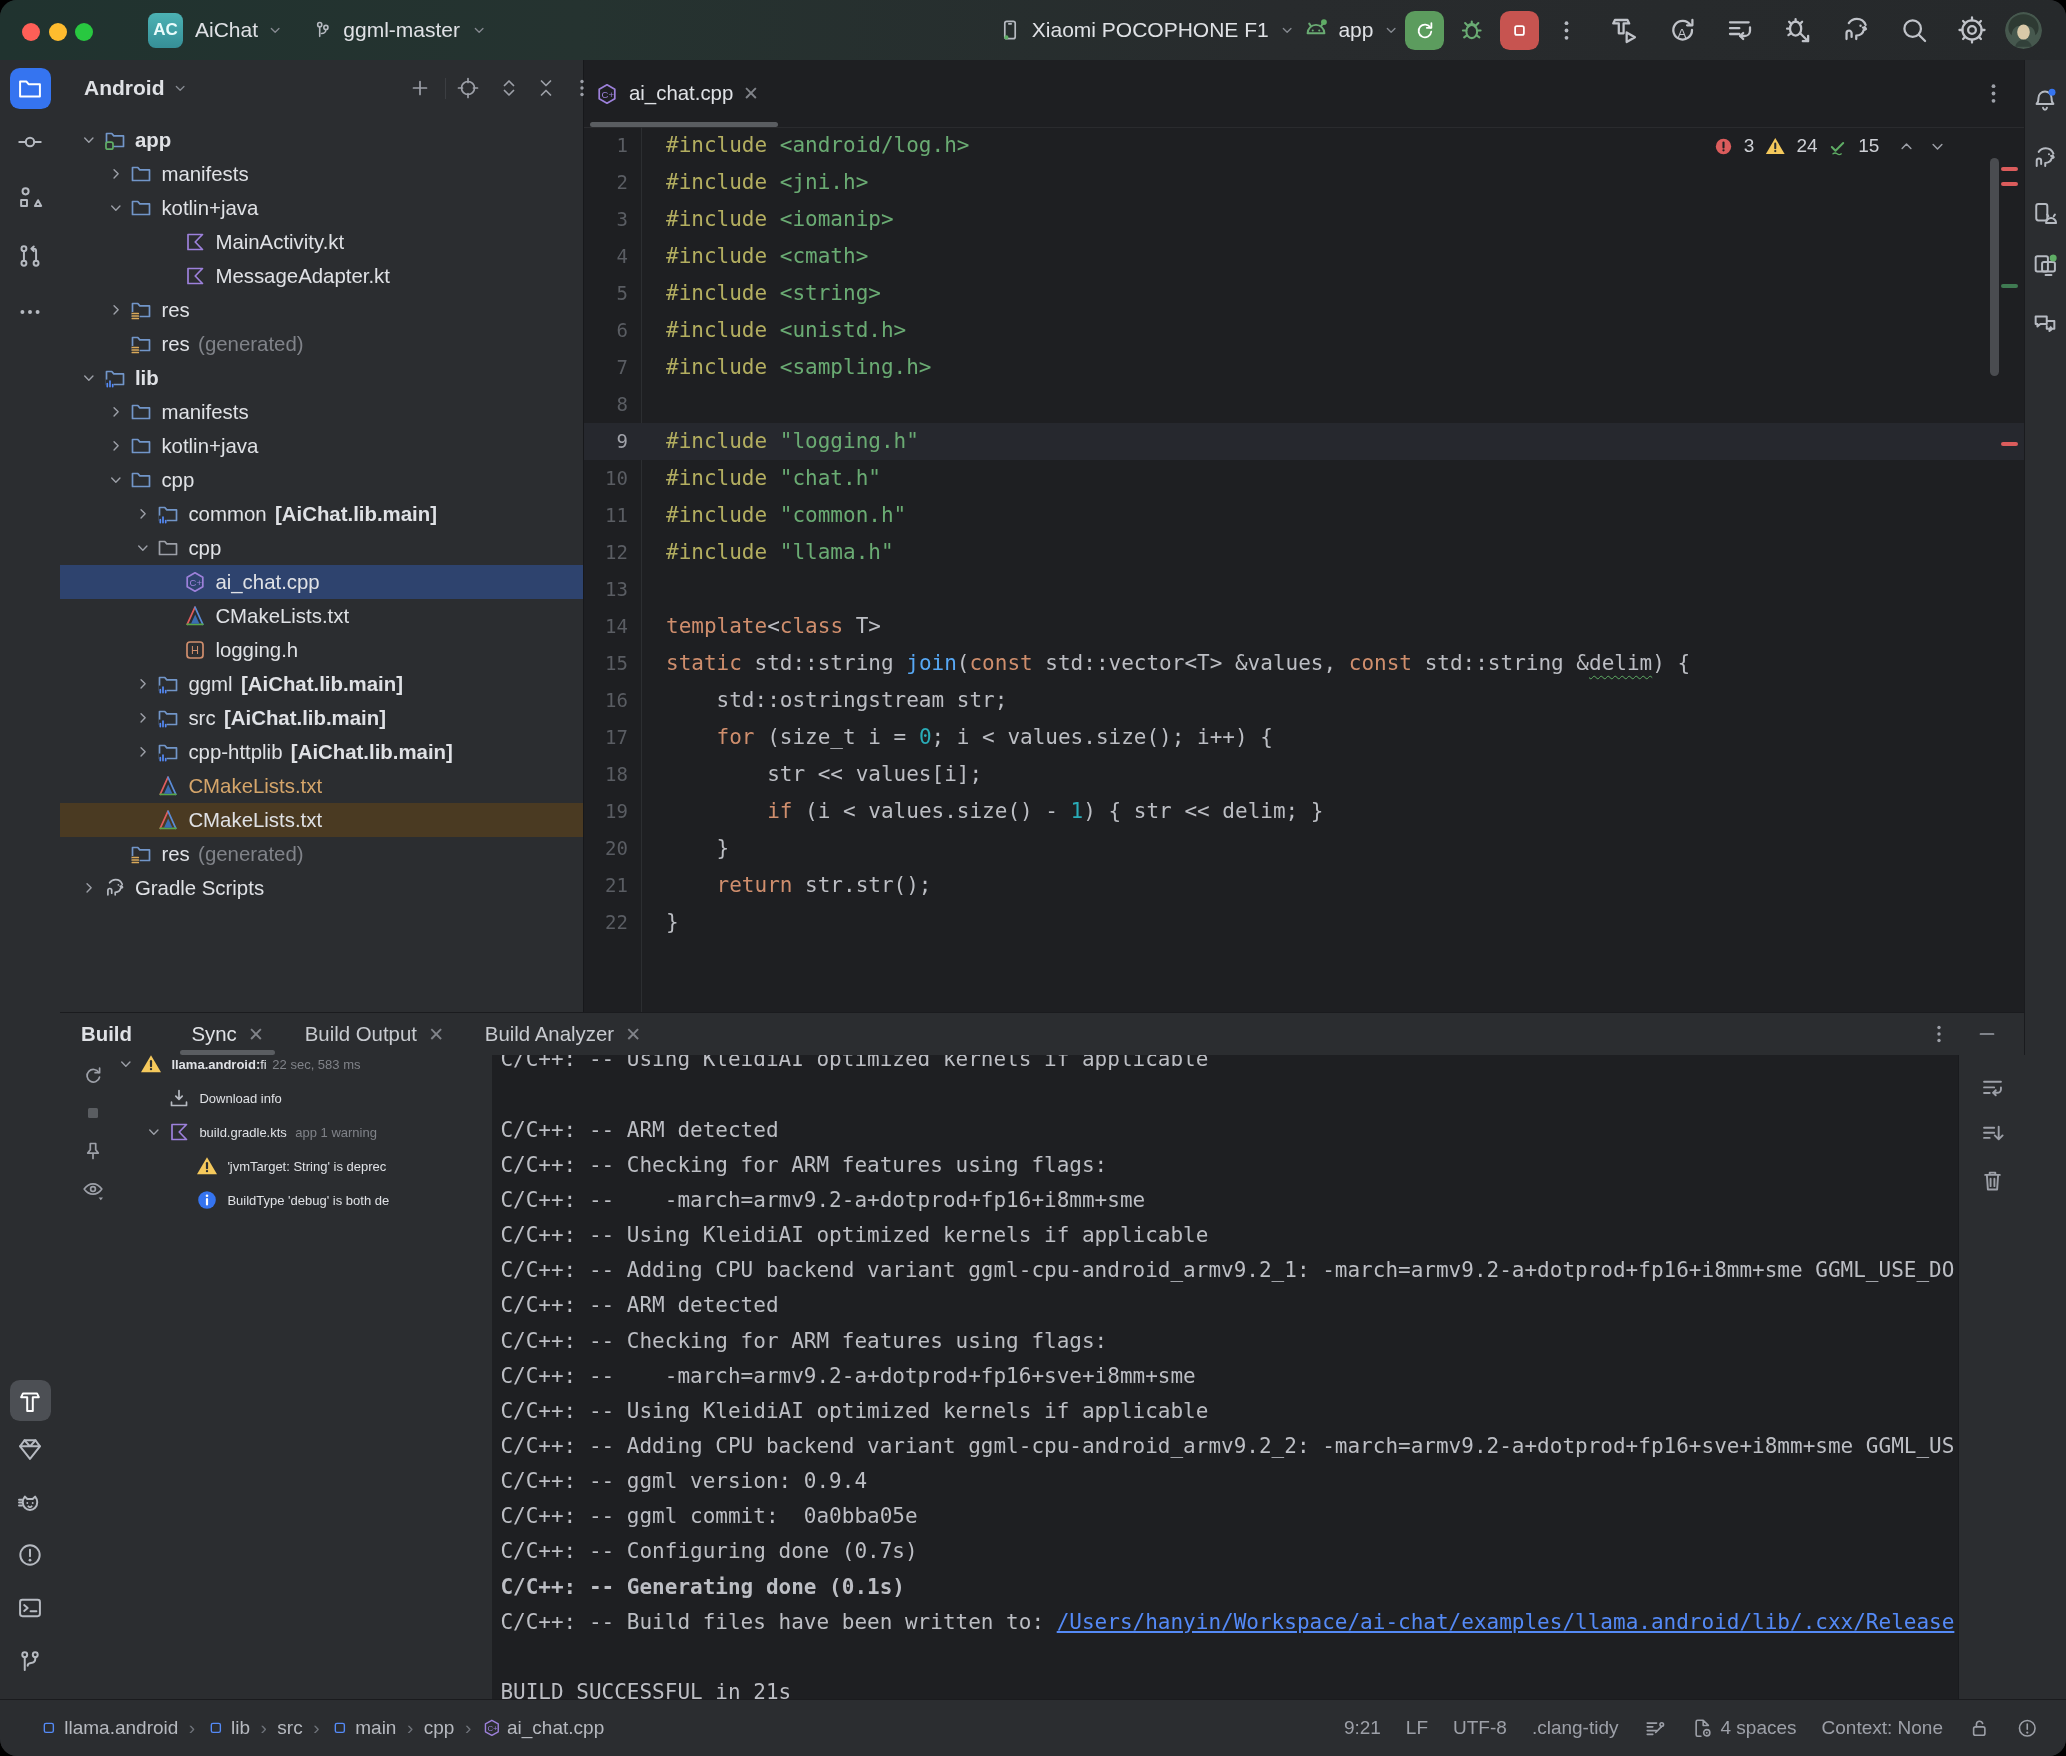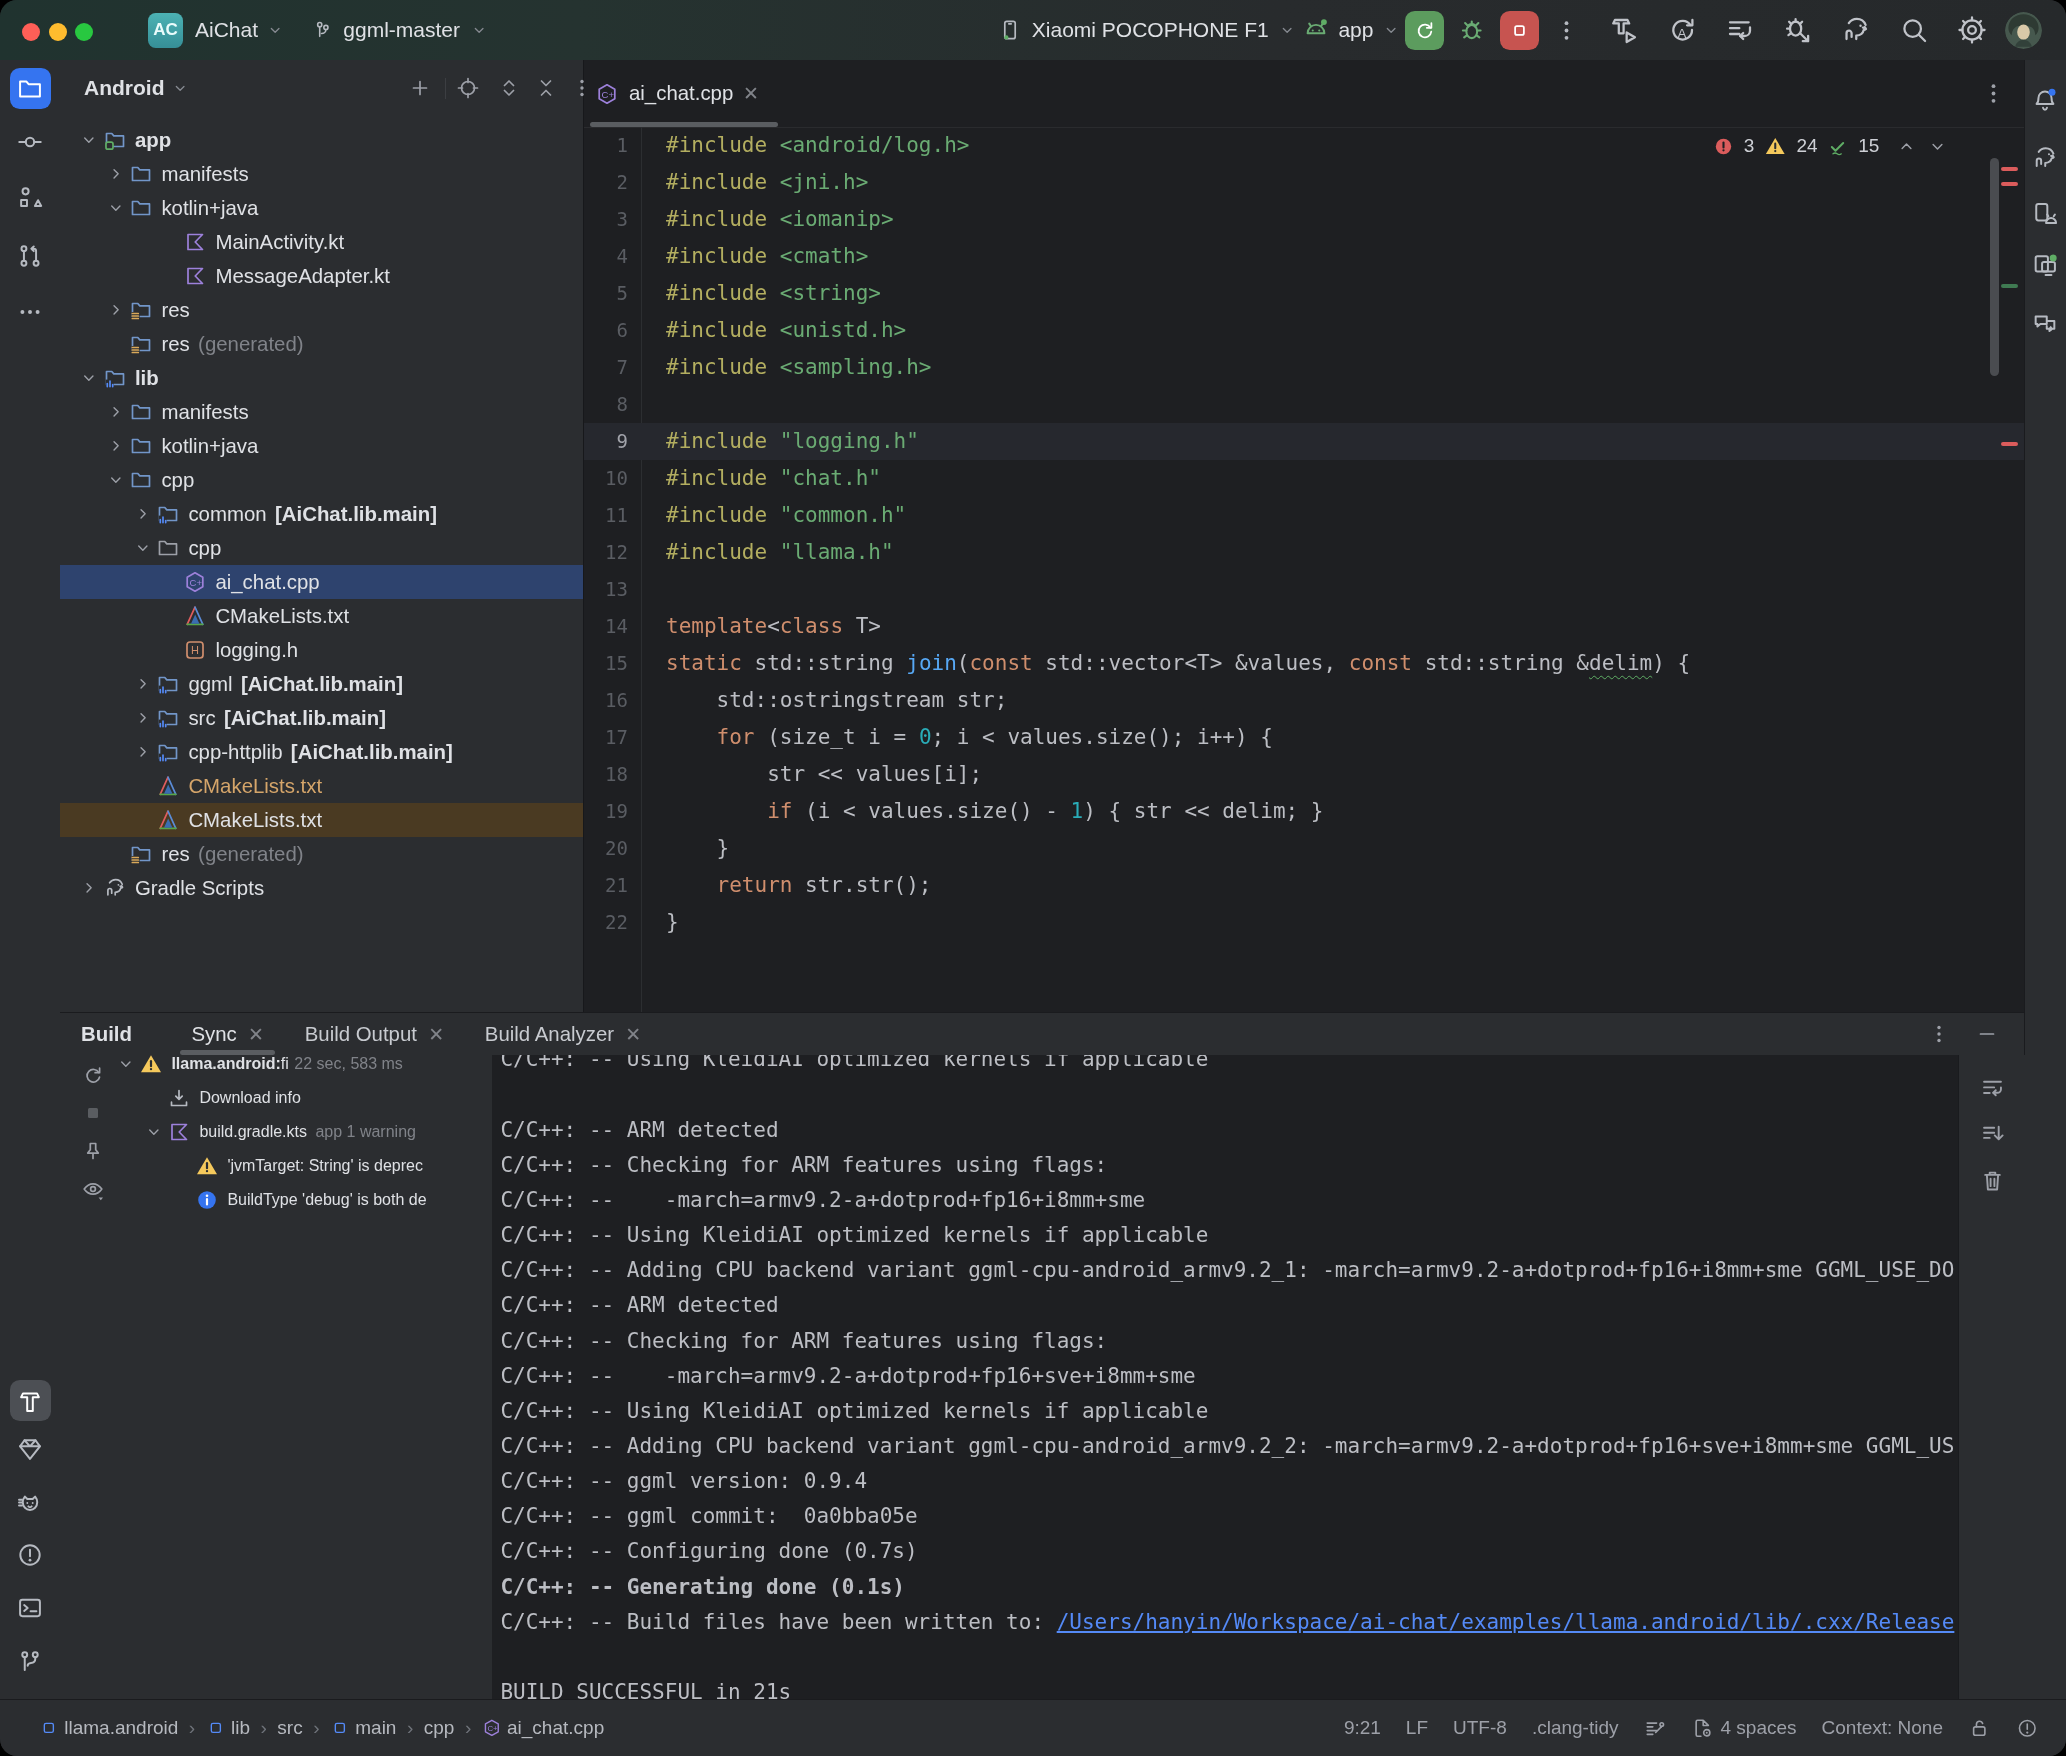--- a/index.html
+++ b/index.html
@@ -70,21 +70,21 @@
   .btitle{margin-left:21px;color:#dfe1e5;font-weight:bold;font-size:20.4px;}
   .btabs{display:flex;align-items:center;margin-left:44px;gap:9.8px;height:100%;}
   .btab{position:relative;height:100%;display:flex;align-items:center;gap:11.2px;padding:0 15.5px;color:#c8cbd0;font-size:20.4px;}
   .btab .x{color:#808389;font-size:19px;}
   .btab .bline{position:absolute;left:4.2px;right:4.2px;bottom:0;height:4.9px;background:#5a5d61;border-radius:2.8px;}
   .bhicons{position:absolute;right:25px;top:0;height:42px;display:flex;align-items:center;gap:24px;}
   .bhicons .ic{width:24px;height:24px;color:#9da0a8;}
   .btoolbar{position:absolute;left:14px;top:42px;width:38px;bottom:0;}
   .btoolbar .ic{position:absolute;left:7px;width:24px;height:24px;color:#9da0a8;}
   .btree{position:absolute;left:52px;top:34px;width:380px;height:211px;overflow:hidden;}
-  .btree .trow{height:34px;font-size:16px;}
+  .btree .trow{height:34px;font-size:13px;}
   .console{position:absolute;left:432px;top:42px;width:1466px;bottom:0;background:#1e1f22;overflow:hidden;
     font-family:"DejaVu Sans Mono", monospace;font-size:21px;color:#bcbec4;}
   .conline{position:absolute;left:8.4px;height:35px;line-height:35px;white-space:pre;}
   .conline a{color:#548af7;text-decoration:underline;}
   .contools{position:absolute;left:1898px;top:42px;width:66px;bottom:0;background:#2b2d30;border-left:0.7px solid #1a1b1e;}
   .contools .ic{position:absolute;left:19.7px;width:27px;height:27px;color:#9da0a8;}
   
   .statusbar{position:absolute;left:0;bottom:0;width:2066px;height:56px;background:#2b2d30;border-top:1.4px solid #1a1b1e;
     display:flex;align-items:center;font-size:19px;color:#9da0a8;}
   .crumbs{display:flex;align-items:center;margin-left:39px;gap:10.5px;color:#b6b9bf;}

